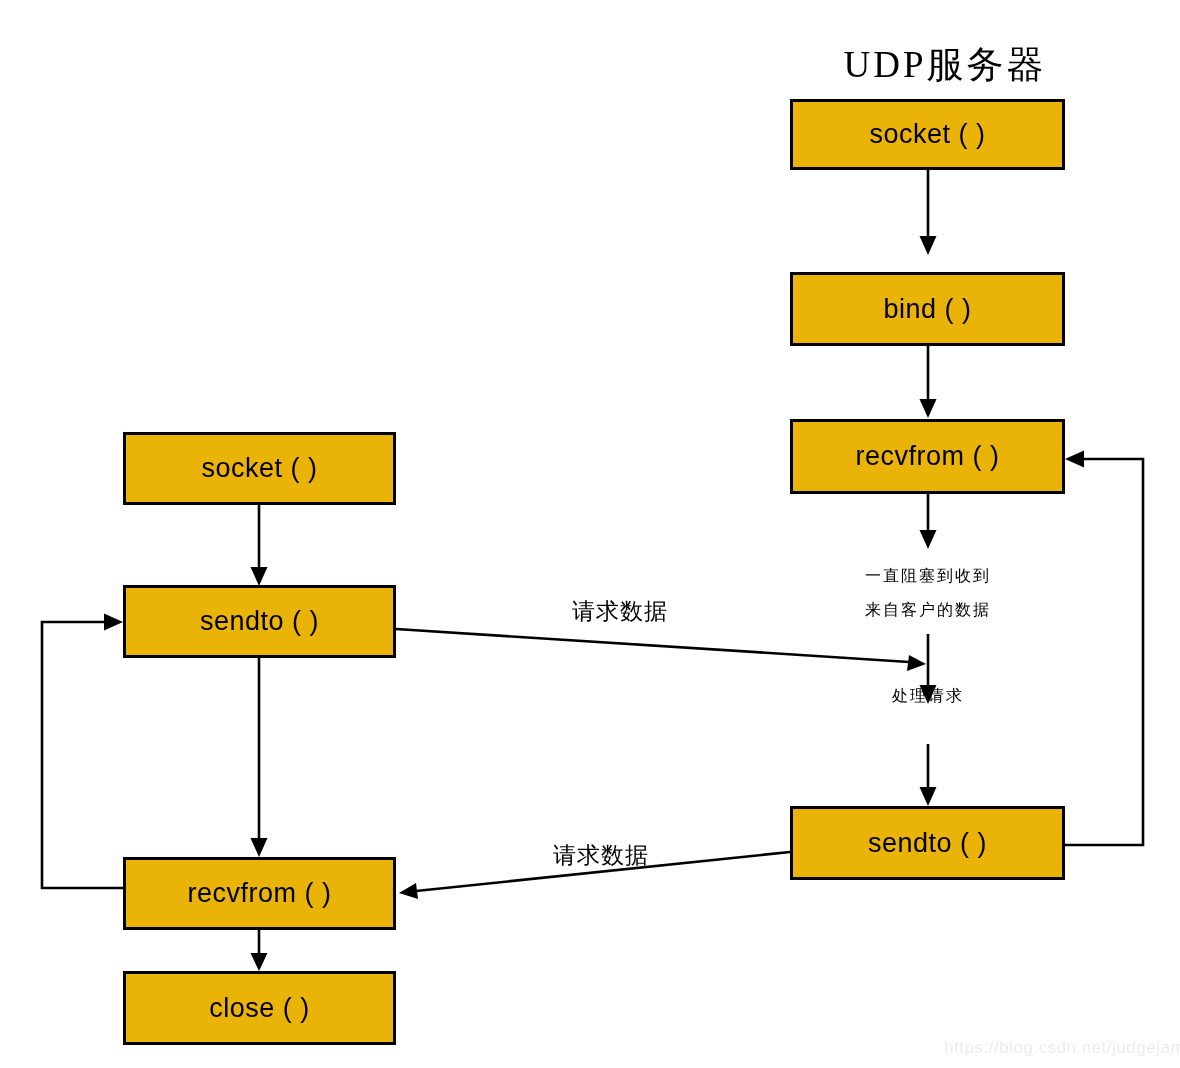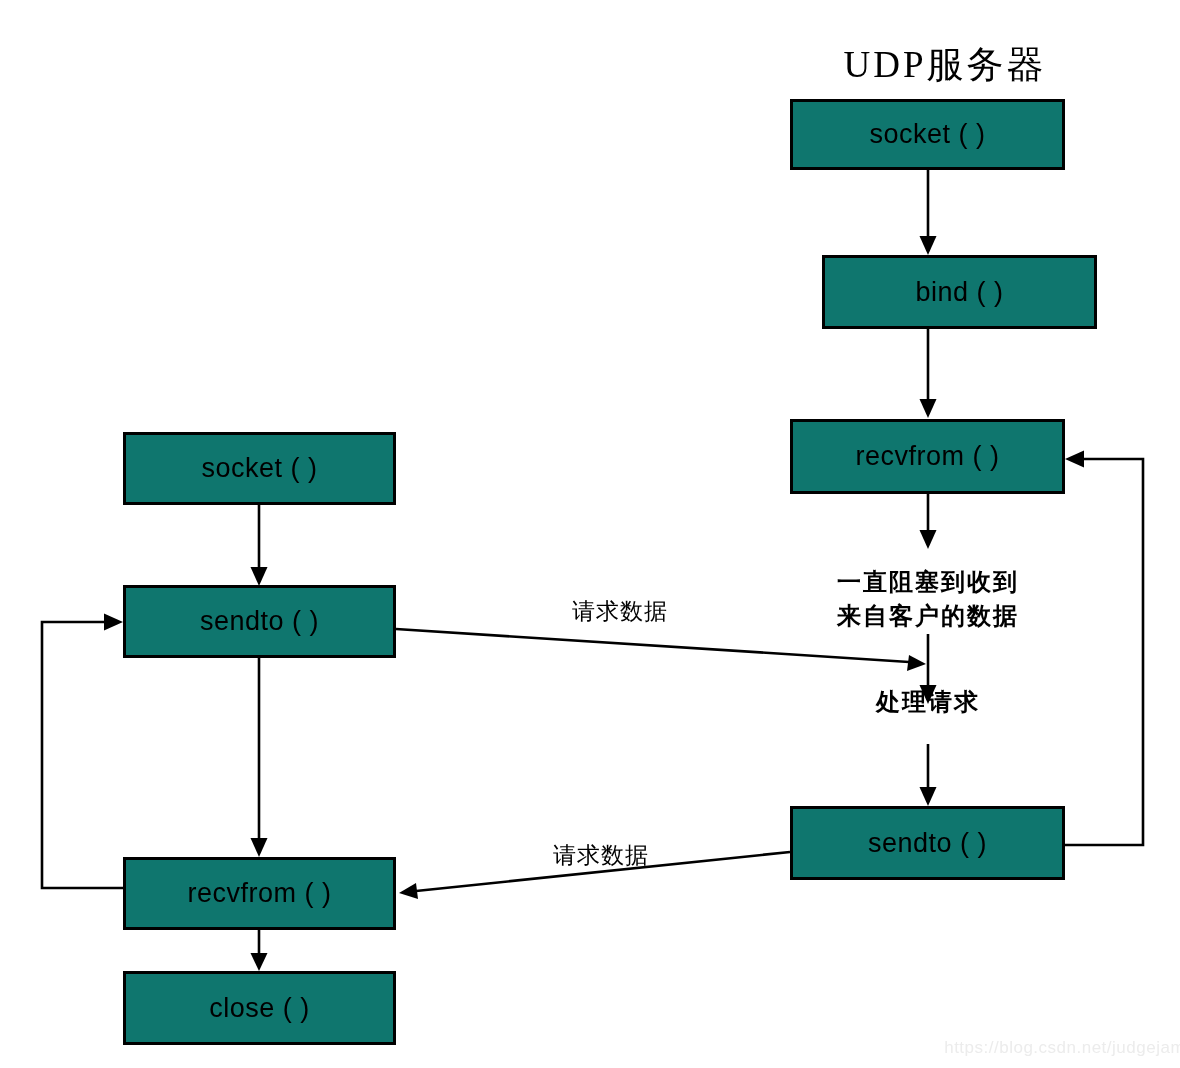--- a/index.html
+++ b/index.html
@@ -8,33 +8,33 @@
     background:var(--bg,#ffffff);
     font-family:"Liberation Sans",sans-serif;
     color:var(--text,#000000);
     padding-left:32px;
   }
   .connectors{position:absolute;left:0;top:0;width:1180px;height:1068px;color:var(--line,#000000);}
   .connectors line, .connectors polyline{stroke:currentColor;stroke-width:2.6;fill:none;}
   .connectors polygon{fill:currentColor;stroke:none;}
   .box{
     position:absolute;box-sizing:border-box;
-    border:3px solid var(--line,#000000);background:#0f766e;
+    border:3px solid var(--line,#000000);background:#eab308;
     display:flex;align-items:center;justify-content:center;
     font-size:27px;letter-spacing:0.5px;
   }
   .col-title{
     position:absolute;transform:translateX(-50%);white-space:nowrap;
     font-family:"Liberation Serif","DejaVu Serif",serif;
     font-size:37px;letter-spacing:3px;font-weight:500;
   }
   .note{
     position:absolute;transform:translateX(-50%);white-space:nowrap;text-align:center;
     font-family:"Liberation Serif","DejaVu Serif",serif;
-    font-size:24px;letter-spacing:2px;font-weight:bold;
+    font-size:16px;letter-spacing:2px;
   }
   .edge-label{
     position:absolute;transform:translateX(-50%);white-space:nowrap;
     font-family:"Liberation Serif","DejaVu Serif",serif;
     font-size:23px;letter-spacing:1px;
   }
   .watermark{
     position:absolute;right:8px;top:1038px;
     font-size:17px;color:var(--watermark,#ececec);letter-spacing:0.5px;
   }
@@ -98,21 +98,21 @@
       <line x1="790" y1="852" x2="416" y2="891"></line>
         <polygon points="399,893 416,883 418,899"></polygon>
     </g>
   </svg>
 
   <div class="col-title" style="left:945px;top:40px;">UDP服务器</div>
 
   <div class="box" style="left:790px;top:99px;width:275px;height:71px;">
     <span>socket ( )</span>
   </div>
-  <div class="box" style="left:790px;top:255px;width:275px;height:74px;margin-left:32px;">
+  <div class="box" style="left:790px;top:272px;width:275px;height:74px;">
     <span>bind ( )</span>
   </div>
   <div class="box" style="left:790px;top:419px;width:275px;height:75px;">
     <span>recvfrom ( )</span>
   </div>
   <div class="box" style="left:790px;top:806px;width:275px;height:74px;">
     <span>sendto ( )</span>
   </div>
 
   <div class="note" style="left:928px;top:566px;">一直阻塞到收到</div>

